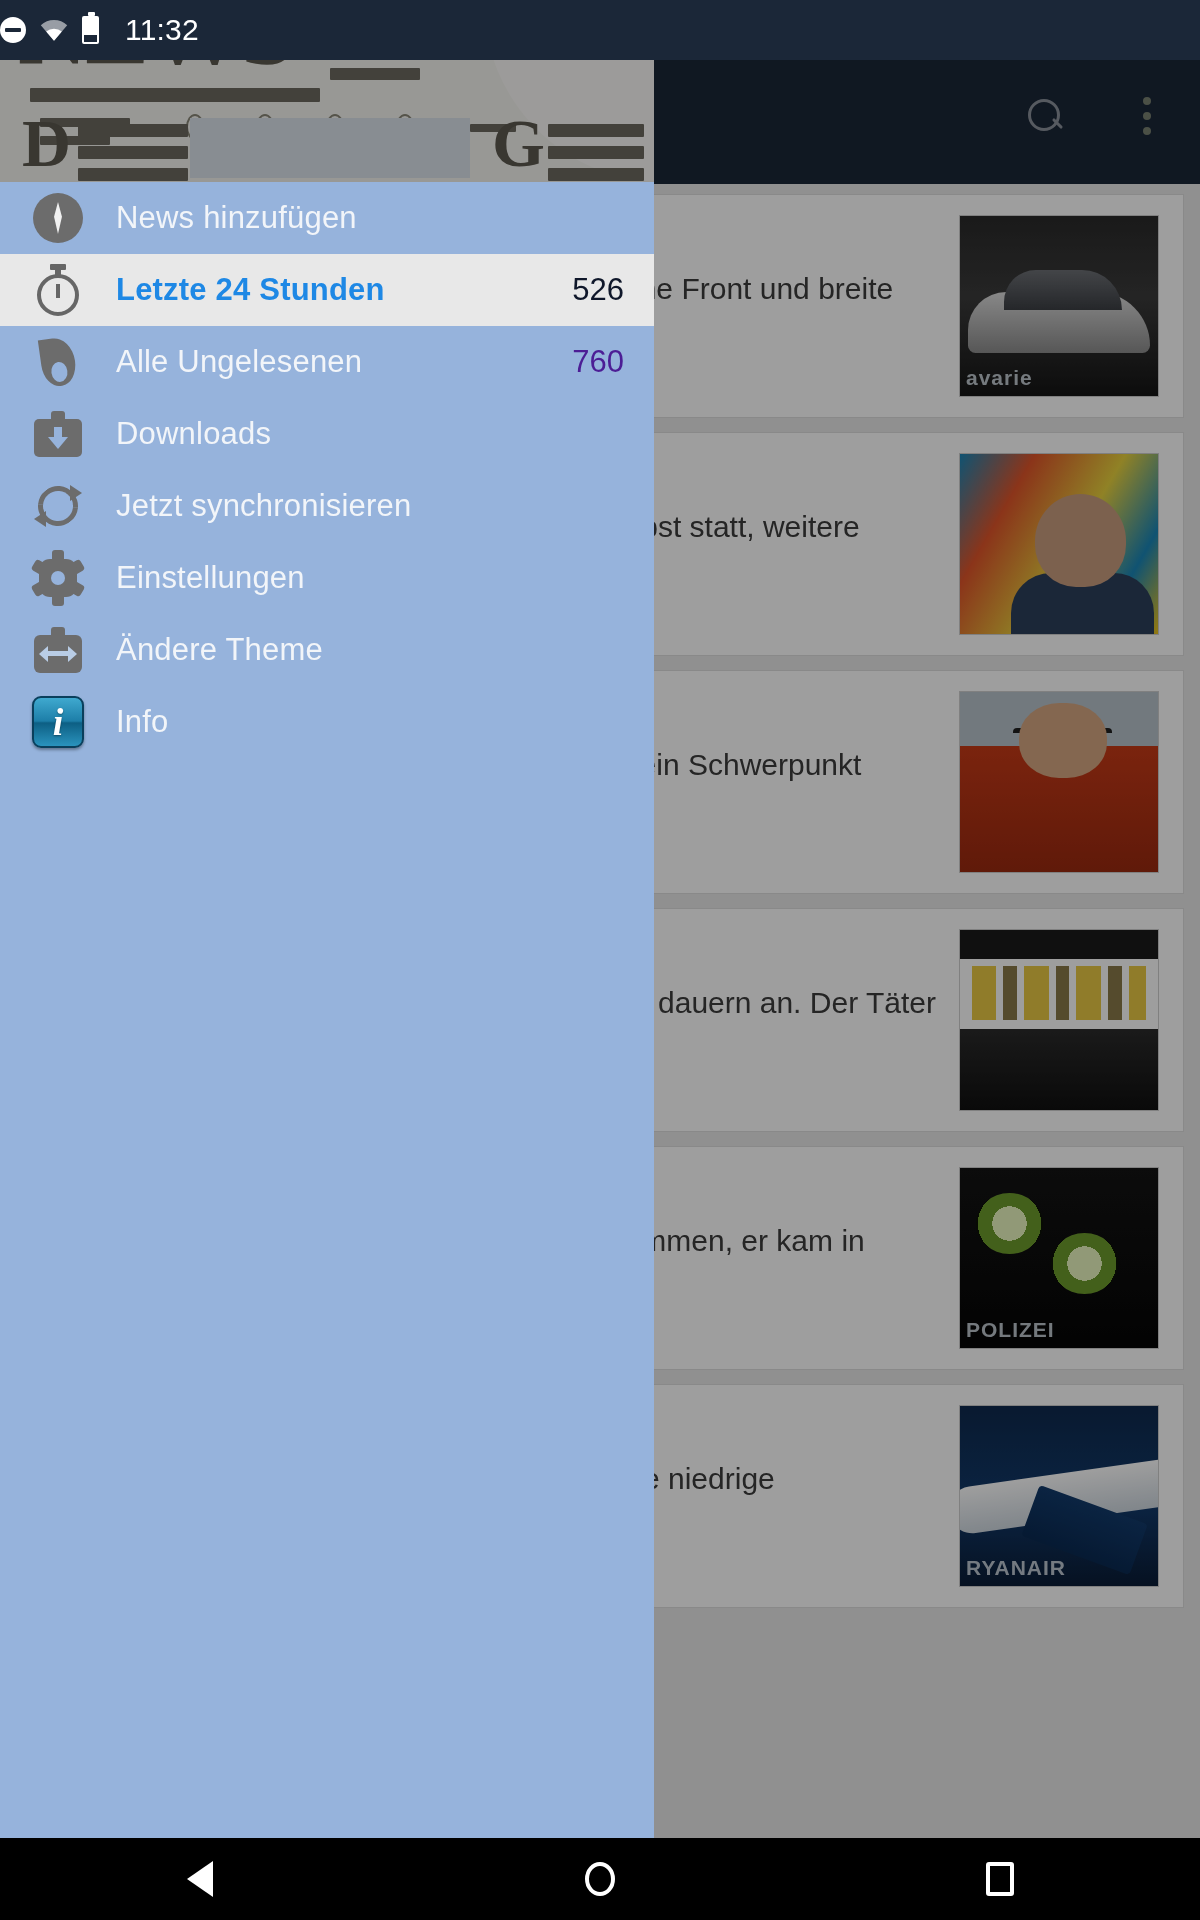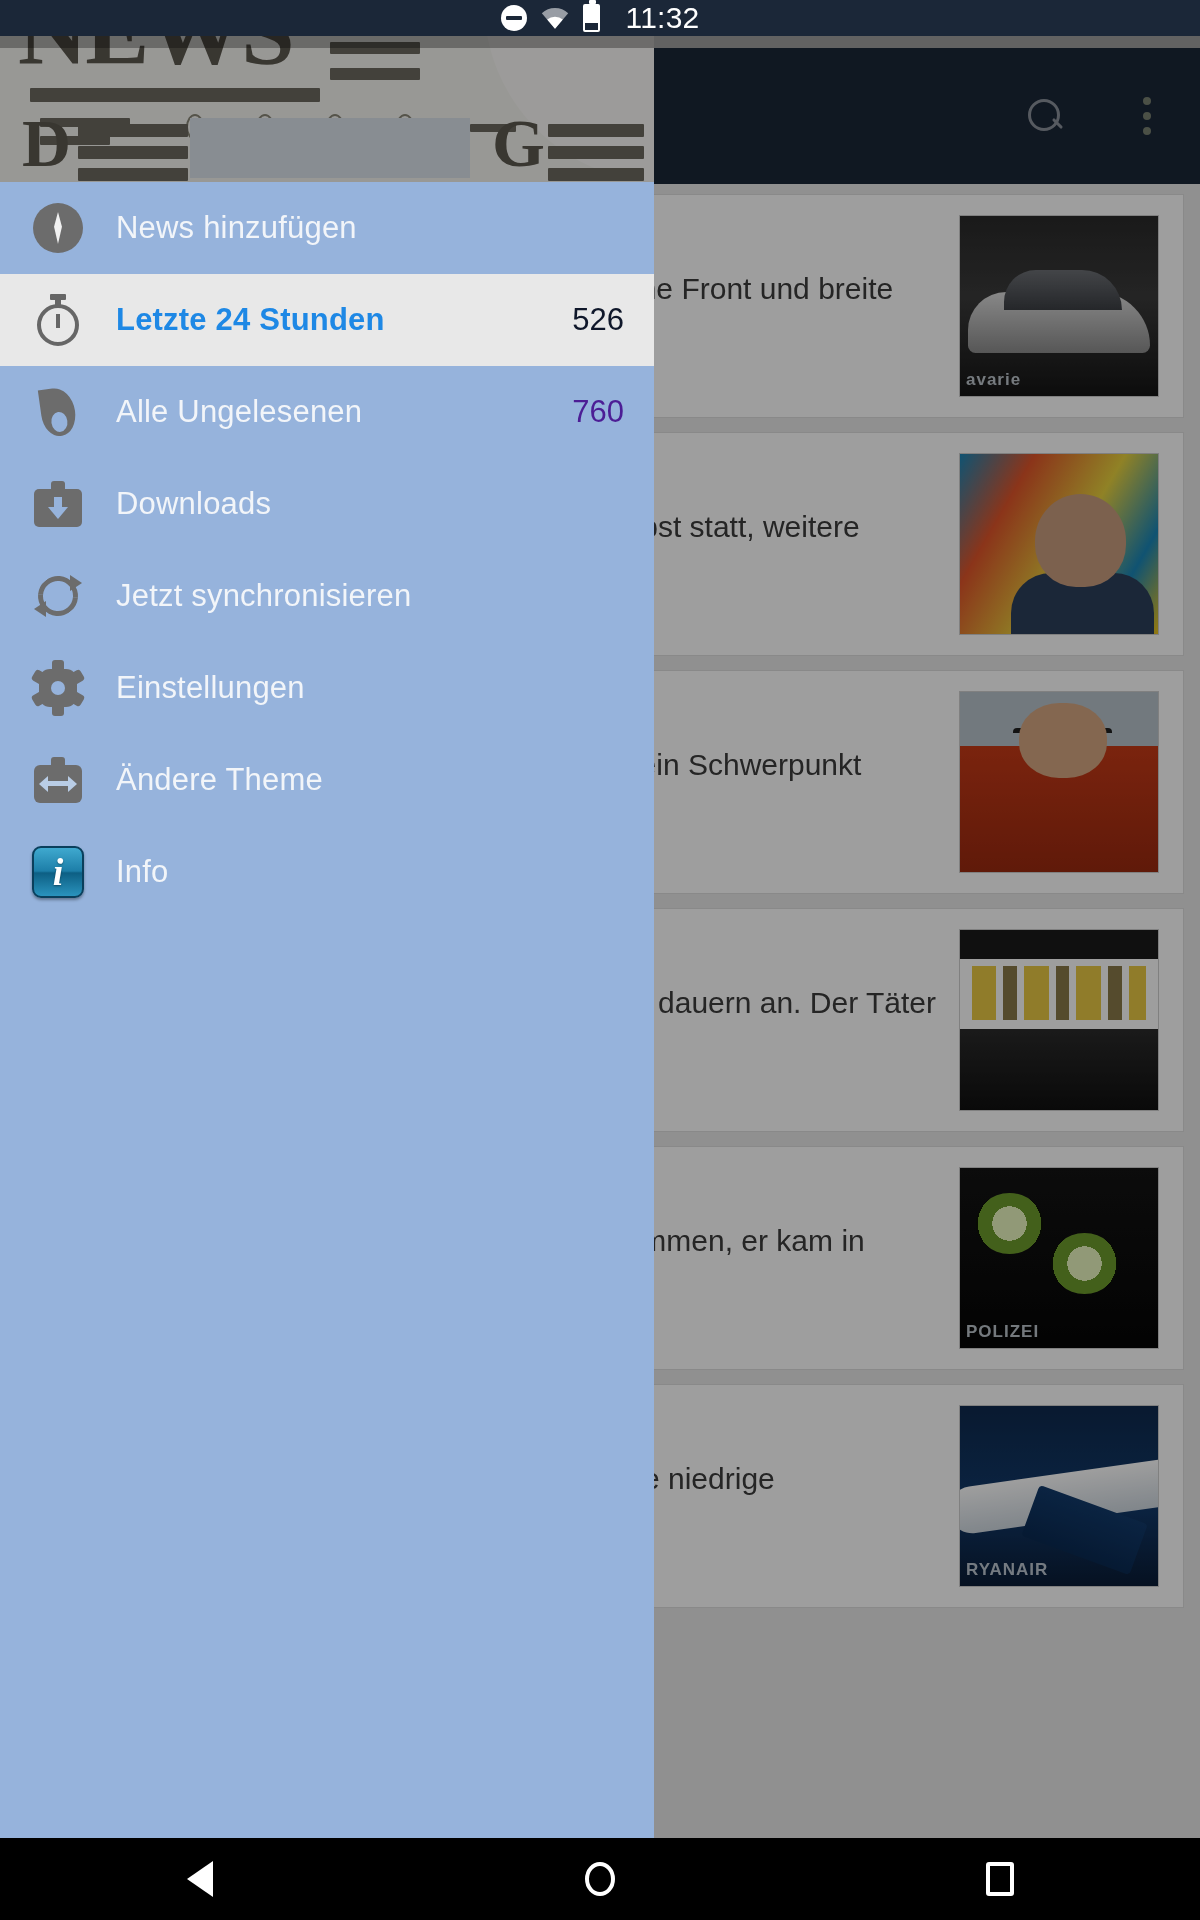--- a/index.html
+++ b/index.html
@@ -12,23 +12,23 @@
   #screen {
     position: relative;
     width: 1200px; height: 1920px;
     overflow: hidden;
     background: #9e9e9e;
   }
 
   
   #status-bar {
     position: absolute; top: 0; left: 0;
-    width: 1200px; height: 36px;
+    width: 1200px; height: 60px;
     background: #1b2738;
-    display: flex; align-items: center; justify-content: center;
+    display: flex; align-items: center; justify-content: flex-start;
     z-index: 60;
   }
   .sb-icons { display: flex; align-items: center; gap: 13px; }
   .sb-time {
     color: #fff; font-size: 30px; letter-spacing: 0.2px;
     margin-left: 13px; font-weight: 400;
   }
   .dnd-icon {
     width: 26px; height: 26px; border-radius: 50%;
     background: #fff; position: relative;
@@ -221,41 +221,41 @@
     transform: rotate(-8deg);
   }
   .th-plane::after {
     content: ""; position: absolute; left: 34%; top: 54%;
     width: 58%; height: 30%;
     background: linear-gradient(#123a6b,#0a2a52);
     transform: rotate(20deg); border-radius: 4px;
   }
   .thumb-label {
     position: absolute; left: 6px; bottom: 6px;
-    color: #cfd8e0; font-size: 17px; font-weight: 700;
+    color: #cfd8e0; font-size: 21px; font-weight: 700;
     letter-spacing: 1px; opacity: .9;
   }
 
   
   #scrim {
     position: absolute; top: 0; left: 0;
     width: 1200px; height: 1838px;
     background: rgba(0,0,0,0.38);
     z-index: 30;
   }
 
   
   #drawer {
     position: absolute; top: 182px; left: 0;
     width: 654px; height: 1656px;
     background: #96b3dc;
     z-index: 40;
   }
   .drawer-item {
-    height: 92px; display: flex; align-items: center;
+    height: 72px; display: flex; align-items: center;
     padding: 0 30px 0 0;
   }
   .drawer-item.selected { background: #e8e8e8; }
   .di-icon {
     width: 116px; flex: none;
     display: flex; align-items: center; justify-content: center;
   }
   .di-label {
     flex: 1; font-size: 31px; color: #f2f5f9; letter-spacing: .2px;
   }

